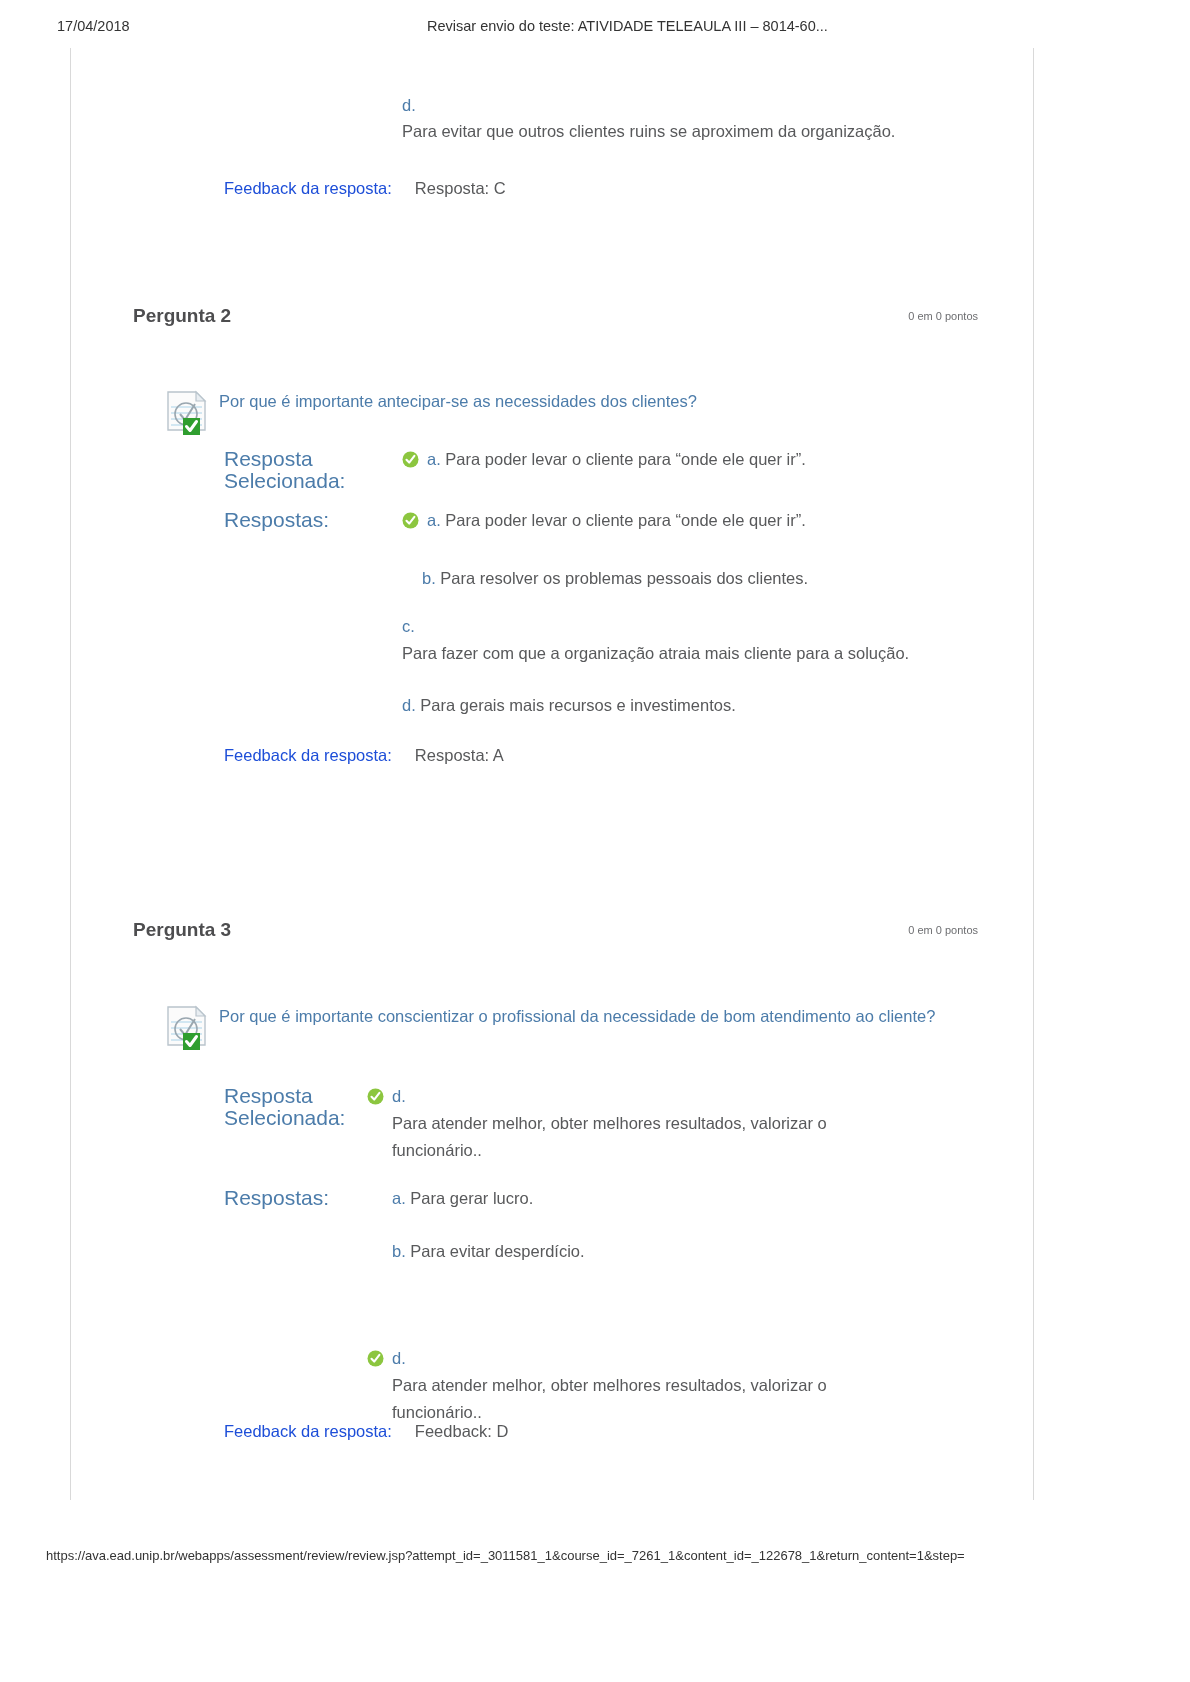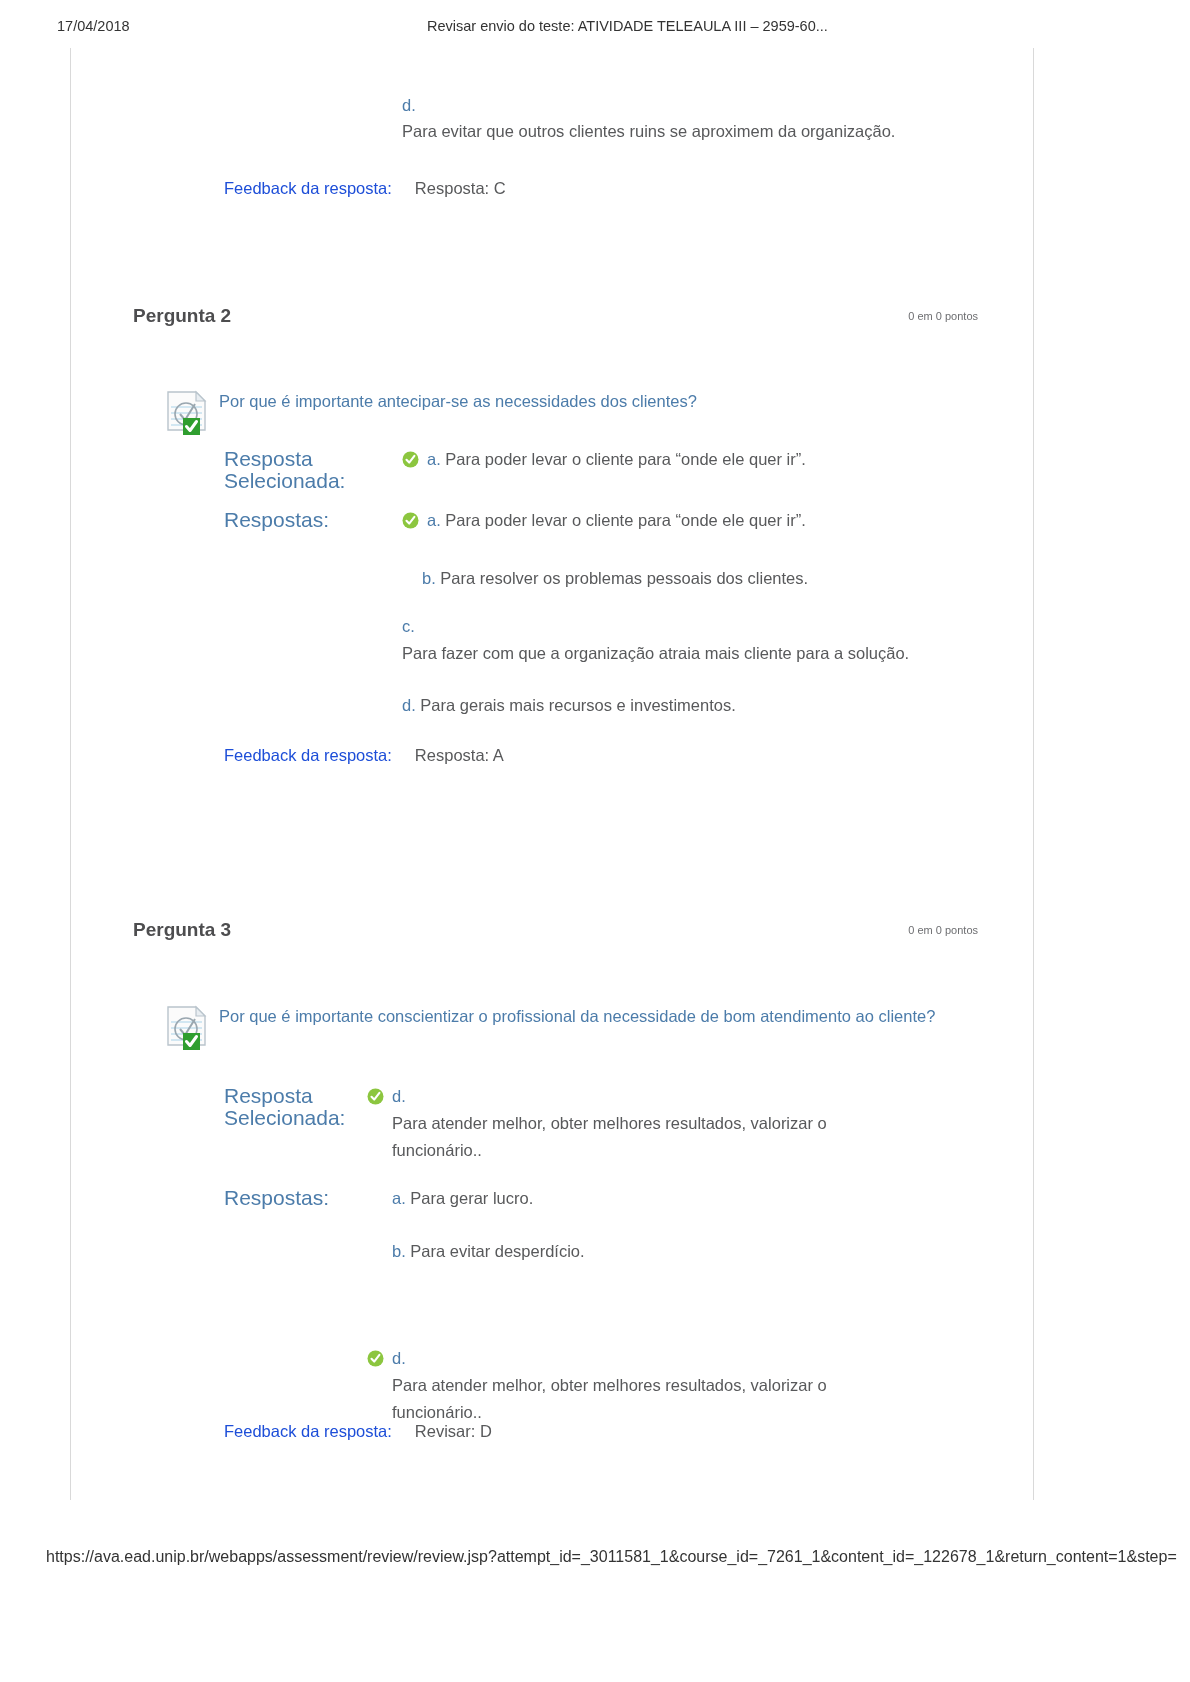--- a/index.html
+++ b/index.html
@@ -170,32 +170,32 @@
     width: 17px;
     height: 17px;
   }
 
   
   .print-footer {
     position: absolute;
     left: 46px;
     top: 1548px;
     width: 1140px;
-    font-size: 16px;
+    font-size: 13px;
     color: #333333;
     white-space: nowrap;
     overflow: hidden;
   }
 </style>
 </head>
 <body>
 
 <div class="print-header">
   <span class="date">17/04/2018</span>
-  <span class="title">Revisar envio do teste: ATIVIDADE TELEAULA III – 2959-60...</span>
+  <span class="title">Revisar envio do teste: ATIVIDADE TELEAULA III – 8014-60...</span>
 </div>
 
 <div class="frame"></div>
 
 <div class="content">
 
   <div>
     <div class="q1-tail-letter">d.</div>
     <div class="q1-tail-text">Para evitar que outros clientes ruins se aproximem da organização.</div>
   </div>
@@ -333,18 +333,18 @@
           <circle cx="8.5" cy="8.5" r="8" fill="#8cc63f"></circle>
           <path d="M4.5 8.8 L7.2 11.6 L12.4 4.9" fill="none" stroke="#ffffff" stroke-width="2.1" stroke-linecap="round" stroke-linejoin="round"></path>
         </svg>
       </span>
       <span class="letter">d.</span>
     </div>
     <div>Para atender melhor, obter melhores resultados, valorizar o funcionário..</div>
   </div>
 
   <div class="feedback-row" style="left:224px; top:1374px;">
-    <span class="feedback-label">Feedback da resposta:</span><span class="feedback-value">Revisar: D</span>
+    <span class="feedback-label">Feedback da resposta:</span><span class="feedback-value">Feedback: D</span>
   </div>
 
 </div>
 
 <div class="print-footer">https://ava.ead.unip.br/webapps/assessment/review/review.jsp?attempt_id=_3011581_1&amp;course_id=_7261_1&amp;content_id=_122678_1&amp;return_content=1&amp;step=</div>
 
 </body></html>

